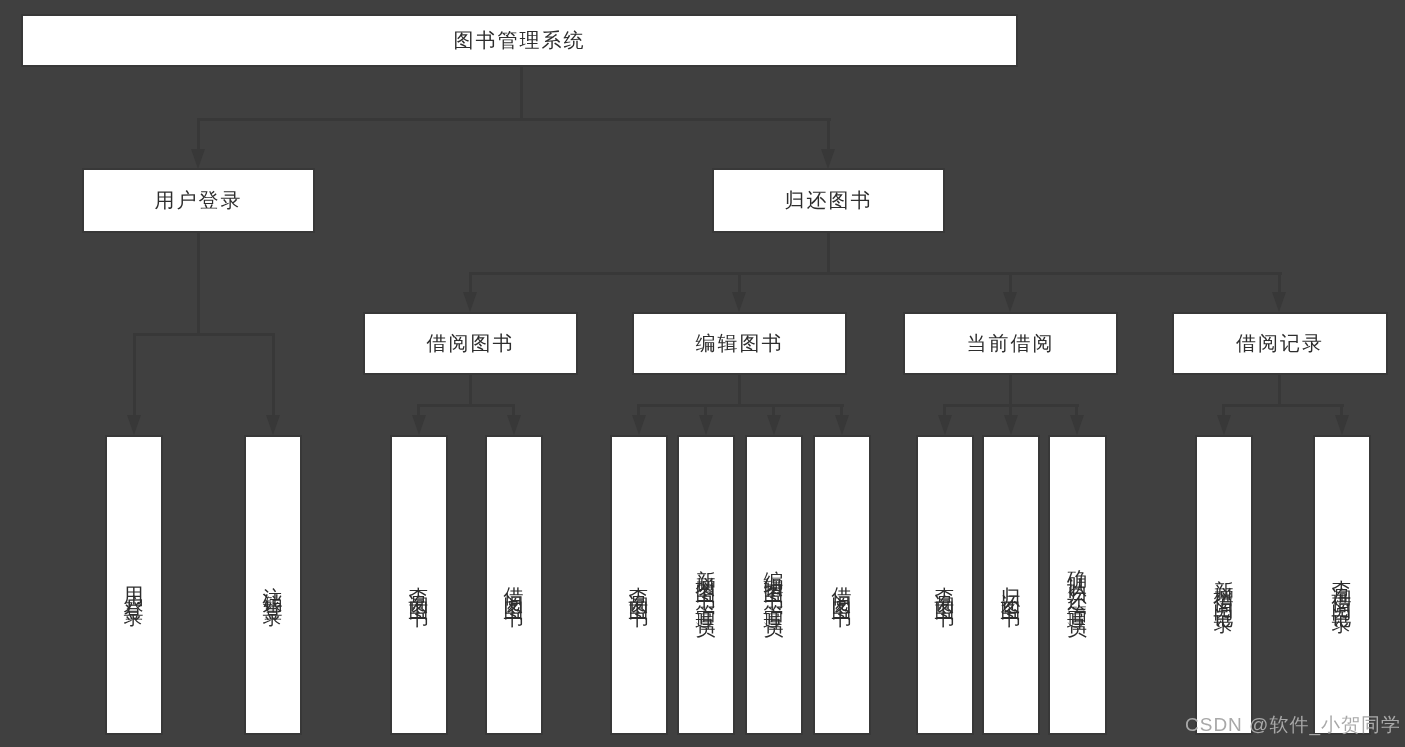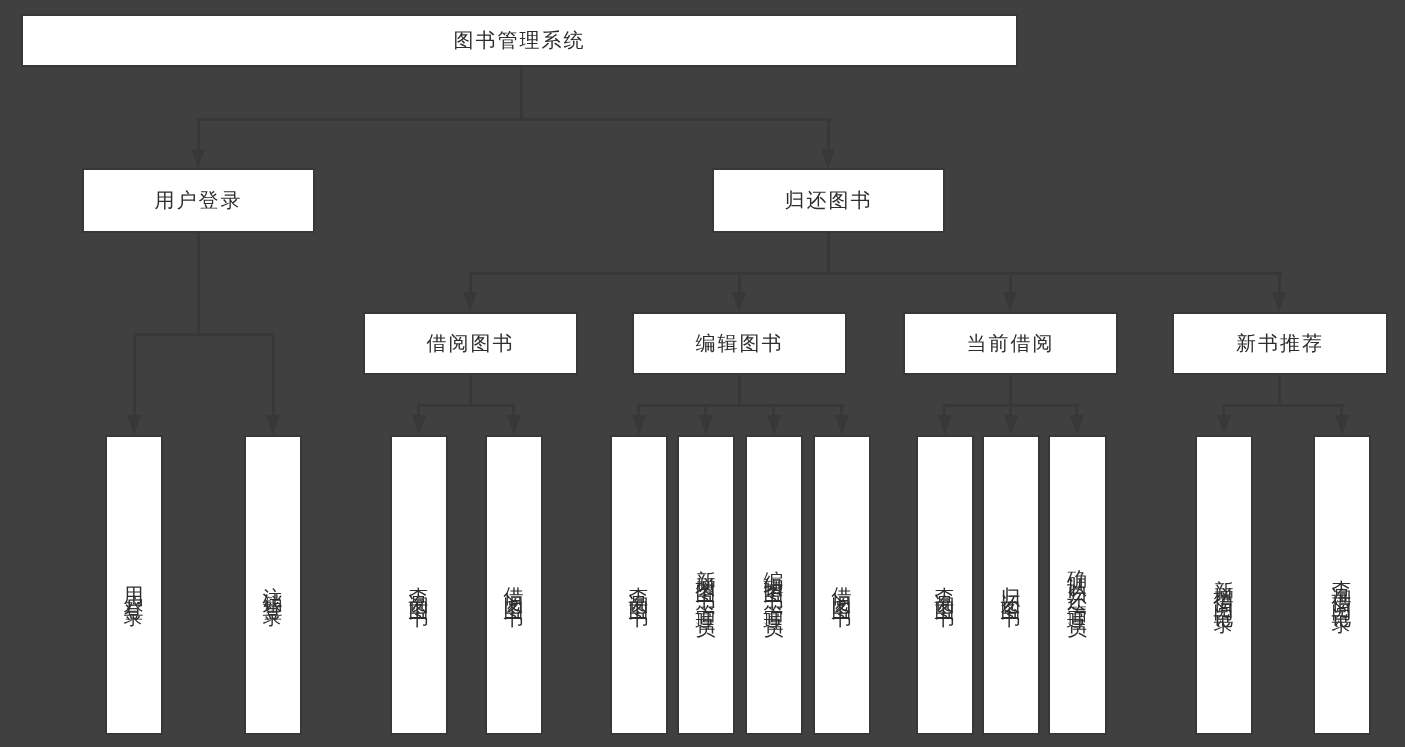--- a/index.html
+++ b/index.html
@@ -78,21 +78,21 @@
   <div class="vline" style="left:738px;top:272px;height:22px;"></div>
   <div class="arrow" style="left:732px;top:292px;"></div>
   <div class="vline" style="left:1009px;top:272px;height:22px;"></div>
   <div class="arrow" style="left:1003px;top:292px;"></div>
   <div class="vline" style="left:1278px;top:272px;height:22px;"></div>
   <div class="arrow" style="left:1272px;top:292px;"></div>
 
   <div class="node" style="left:363px;top:312px;width:215px;height:63px;">借阅图书</div>
   <div class="node" style="left:632px;top:312px;width:215px;height:63px;">编辑图书</div>
   <div class="node" style="left:903px;top:312px;width:215px;height:63px;">当前借阅</div>
-  <div class="node" style="left:1172px;top:312px;width:216px;height:63px;">新书推荐</div>
+  <div class="node" style="left:1172px;top:312px;width:216px;height:63px;">借阅记录</div>
 
   <div class="vline" style="left:469px;top:373px;height:34px;"></div>
   <div class="hline" style="left:417px;top:404px;width:98px;"></div>
   <div class="vline" style="left:417px;top:404px;height:13px;"></div>
   <div class="arrow" style="left:412px;top:415px;"></div>
   <div class="vline" style="left:512px;top:404px;height:13px;"></div>
   <div class="arrow" style="left:507px;top:415px;"></div>
 
   <div class="vline" style="left:738px;top:373px;height:34px;"></div>
   <div class="hline" style="left:637px;top:404px;width:207px;"></div>
@@ -132,14 +132,15 @@
   <div class="node vnode" style="left:745px;top:435px;width:58px;height:300px;">编辑图书（管理员）</div>
   <div class="node vnode" style="left:813px;top:435px;width:58px;height:300px;">借阅图书</div>
 
   <div class="node vnode" style="left:916px;top:435px;width:58px;height:300px;">查询图书</div>
   <div class="node vnode" style="left:982px;top:435px;width:58px;height:300px;">归还图书</div>
   <div class="node vnode" style="left:1048px;top:435px;width:59px;height:300px;">确认归还（管理员）</div>
 
   <div class="node vnode" style="left:1195px;top:435px;width:58px;height:300px;">新增借阅记录</div>
   <div class="node vnode" style="left:1313px;top:435px;width:58px;height:300px;">查询借阅记录</div>
 
+  <div class="watermark">CSDN @软件_小贺同学</div>
 
 </div>
 
 </body></html>

